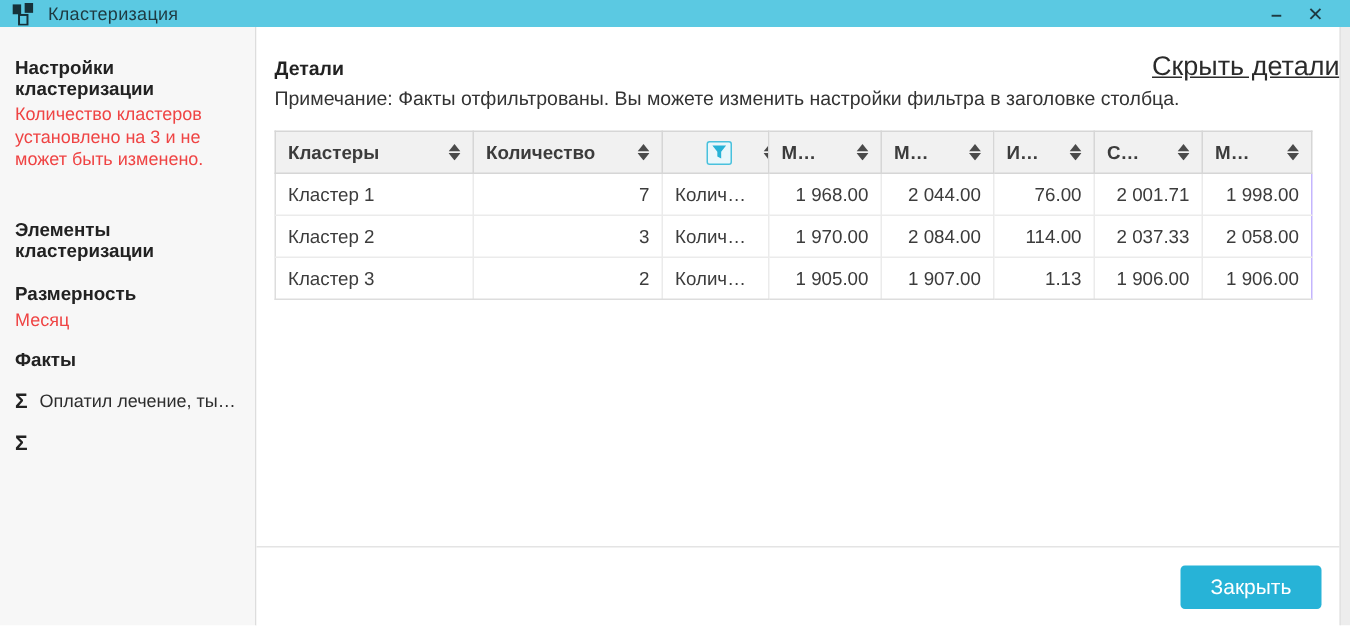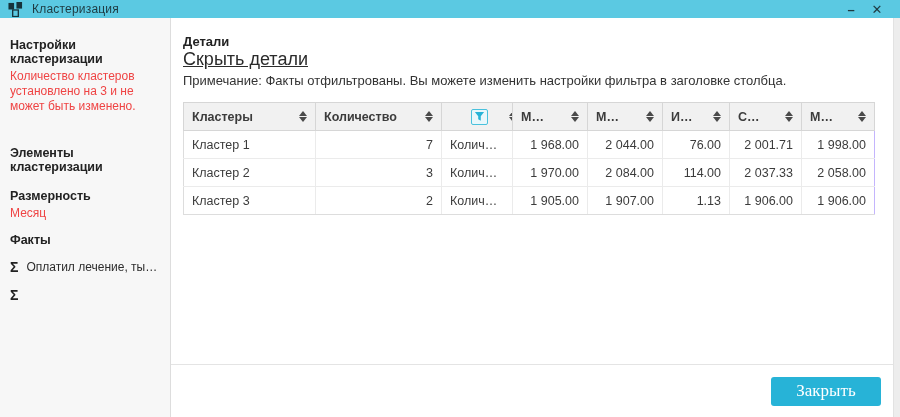--- a/index.html
+++ b/index.html
@@ -19,21 +19,21 @@
   .sidebar { width:171px; background:#f7f7f7; border-right:1px solid #ddd; padding:20px 10px 10px 10px; font-size:12px; color:#2d2d2d; flex:0 0 auto; }
   .sb-heading { font-weight:700; font-size:12.5px; color:#222; margin-bottom:3px; }
   .sb-text { font-size:12px; line-height:1.25; color:#ef4444; width:150px; }
   .sb-gap-lg { height:32px; }
   .sb-gap-sm { height:12px; }
   .fact-item { display:flex; align-items:center; gap:8px; margin-top:12px; white-space:nowrap; overflow:hidden; }
   .sigma { font-size:14px; font-weight:700; color:#222; flex:0 0 auto; }
   .fact-label { font-size:12px; color:#2d2d2d; overflow:hidden; text-overflow:ellipsis; }
 
   .main { flex:1; display:flex; flex-direction:column; background:#fff; min-width:0; }
-  .main-header { display:flex; justify-content:space-between; align-items:baseline; padding:16px 16px 0 12px;flex-direction:column; }
+  .main-header { display:flex; justify-content:space-between; align-items:baseline; padding:16px 0 0 12px; }
   .details-title { font-weight:700; font-size:13px; color:#222; }
   .hide-link { font-size:18px; color:#2b2b2b; text-decoration:underline; cursor:pointer; }
   .note { font-size:13px; color:#333; padding:3px 32px 0 12px; }
 
   
   .table-wrap { padding:14px 0 0 12px; }
   table { border-collapse:collapse; table-layout:fixed; width:691px; font-size:12.5px; color:#3c3c3c; }
   th, td { height:28px; padding:0 8px; overflow:hidden; white-space:nowrap; text-overflow:ellipsis; }
   thead th { background:#f1f1f1; border:1px solid #d6d6d6; font-weight:700; text-align:left; cursor:pointer; }
   tbody td { border:1px solid #ebebeb; border-top:none; background:#fff; }
@@ -44,21 +44,21 @@
   .th-label { flex:1; overflow:hidden; text-overflow:ellipsis; }
   .sort-icon { flex:0 0 auto; display:flex; flex-direction:column; align-items:center; line-height:0; gap:1px; }
   .filter-box { flex:0 0 auto; width:17px; height:16px; border:1px solid #49c1dd; background:#e9f7fb; display:flex; align-items:center; justify-content:center; border-radius:2px; }
   .ar { text-align:right; }
   .al { text-align:left; }
 
   .flex-spacer { flex:1; }
 
   
   .footer { border-top:1px solid #e4e4e4; height:53px; display:flex; align-items:center; justify-content:flex-end; padding-right:12px; flex:0 0 auto; }
-  .close-btn { background:#27b3d7; color:#fff; border:none; border-radius:3px; width:110px; height:29px; font-size:17px; font-family:Liberation Serif, serif; cursor:pointer; }
+  .close-btn { background:#27b3d7; color:#fff; border:none; border-radius:3px; width:94px; height:29px; font-size:14px; font-family:Liberation Sans, sans-serif; cursor:pointer; }
 
   
   .scroll-strip { width:7px; background:#ededed; border-left:1px solid #e2e2e2; flex:0 0 auto; }
 </style>
 </head>
 <body>
 
 <div class="window">
 
   <div class="titlebar">

